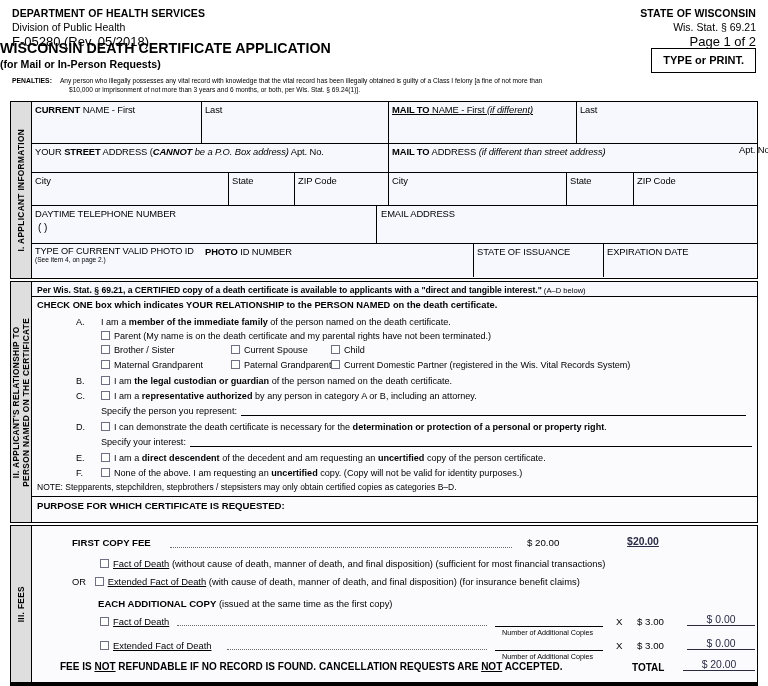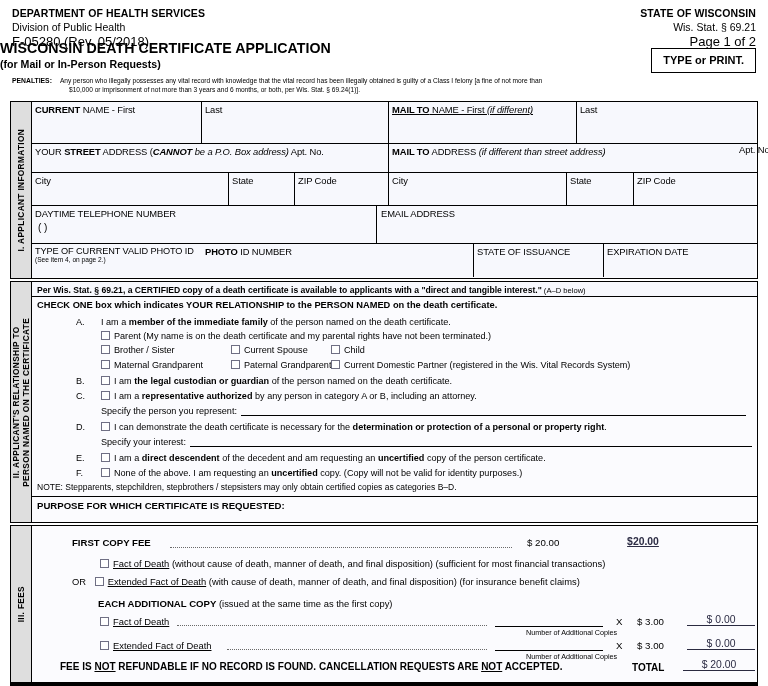--- a/index.html
+++ b/index.html
@@ -106,21 +106,21 @@
   .dots {
     position: absolute; border-bottom: 1.2px dotted #6a6a6a; height: 0;
   }
   .amt { position: absolute; font-size: 9.7px; white-space: nowrap; }
   .amt-filled {
     position: absolute; font-size: 10.4px; color: #2c2c44;
     border-bottom: 1.1px solid #2a2a40; text-align: center;
   }
   .amt-filled.ul { text-decoration: underline; border-bottom: none; }
   .blankline { position: absolute; border-bottom: 1.1px solid #000; height: 0; }
-  .smcap { position: absolute; font-size: 7.2px; white-space: nowrap; margin-left: 24px; }
+  .smcap { position: absolute; font-size: 7.2px; white-space: nowrap; }
   .bottom-note {
     position: absolute; font-size: 10px; font-weight: bold; white-space: nowrap;
   }
   .u { text-decoration: underline; }
   .bottom-edge {
     position: absolute; left: 10px; right: 10px; height: 3px; background: #000;
   }
 </style>
 </head>
 <body>

